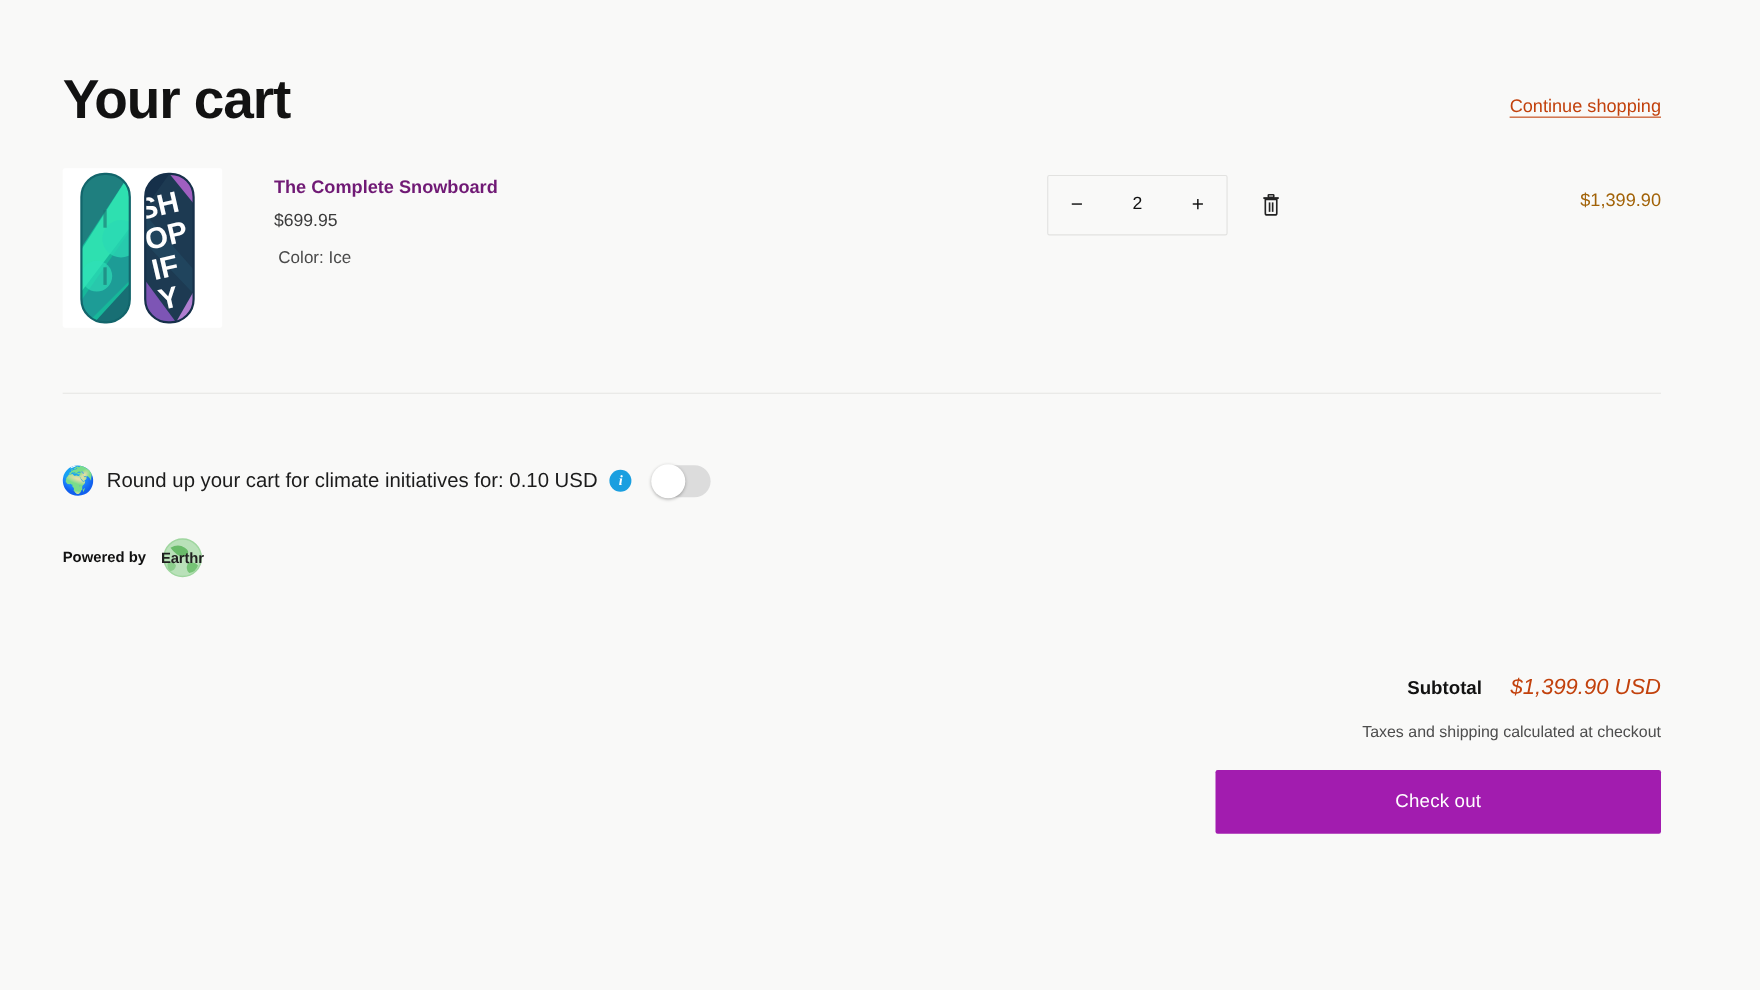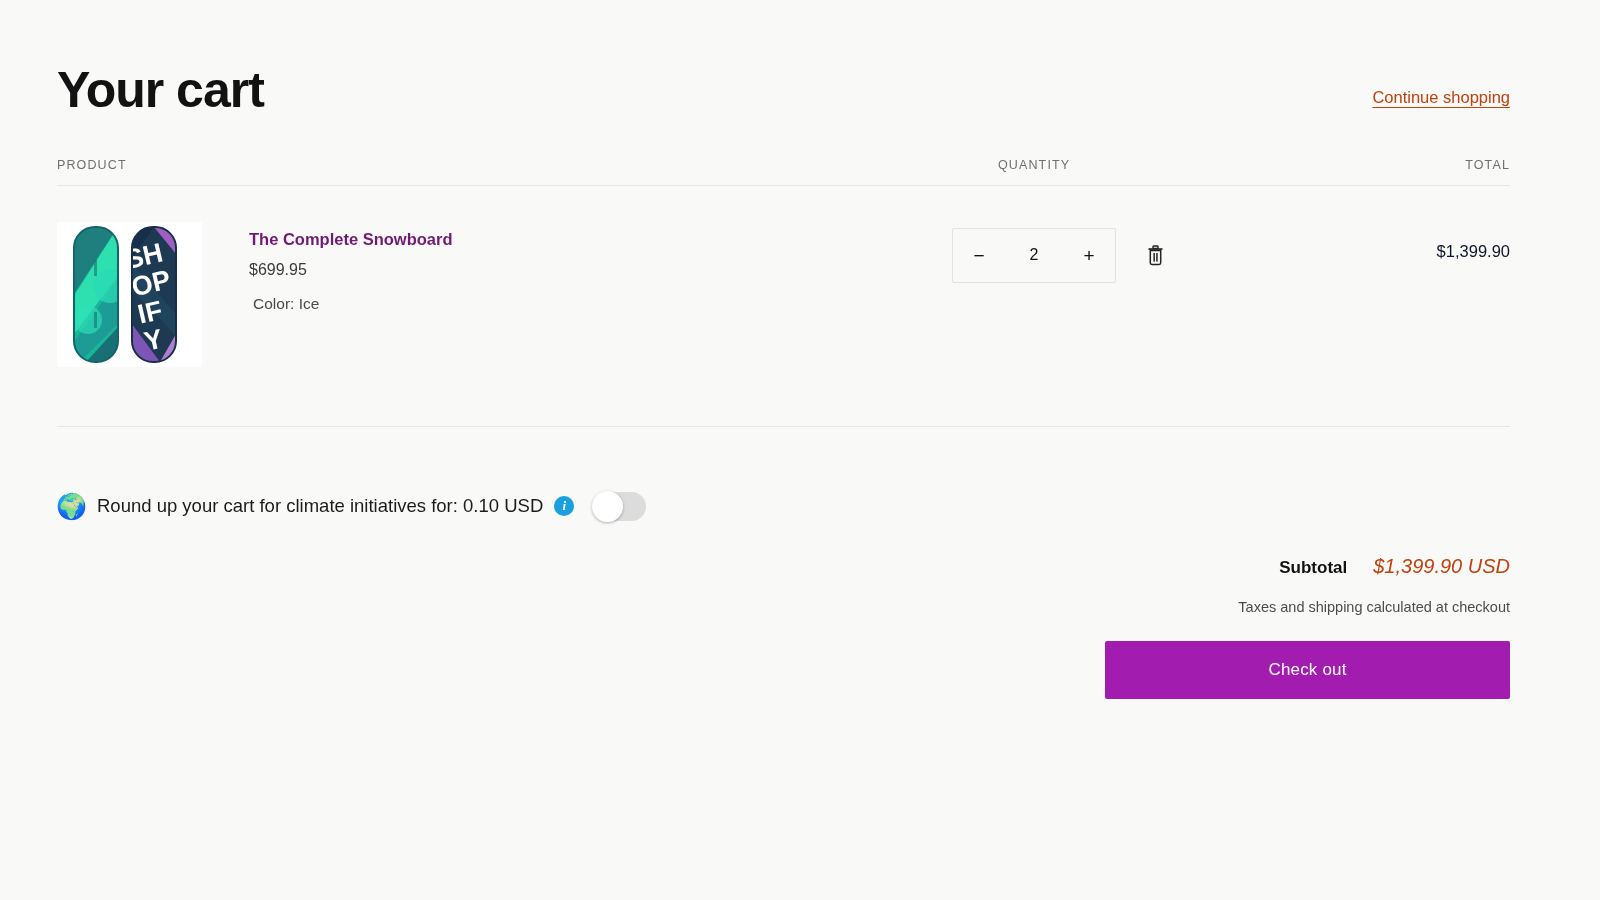--- a/index.html
+++ b/index.html
@@ -167,21 +167,21 @@
     display: flex;
     align-items: center;
     justify-content: center;
     padding: 0;
   }
 
   .item-total {
     flex: 1 1 auto;
     text-align: right;
     font-size: 16.5px;
-    color: #0f172a;
+    color: #a16207;
     padding-top: 20px;
     white-space: nowrap;
   }
 
   
   .climate {
     margin-top: 65px;
   }
   .climate-row {
     display: flex;
@@ -268,21 +268,21 @@
     transform: translate(-50%, -50%);
     font-size: 13.5px;
     font-weight: 700;
     color: #1f1f1f;
     letter-spacing: -0.01em;
     white-space: nowrap;
   }
 
   
   .totals {
-    margin-top: 34px;
+    margin-top: 86px;
     text-align: right;
   }
   .subtotal-row {
     display: flex;
     align-items: baseline;
     justify-content: flex-end;
   }
   .subtotal-label {
     font-size: 17px;
     font-weight: 700;
@@ -319,25 +319,20 @@
 <body>
 
 <div class="page">
   <div class="wrap">
 
     <div class="cart-head">
       <h1 class="cart-title">Your cart</h1>
       <a class="continue-link">Continue shopping</a>
     </div>
 
-    <div class="table-head">
-      <div class="th th-product">PRODUCT</div>
-      <div class="th th-quantity">QUANTITY</div>
-      <div class="th th-total">TOTAL</div>
-    </div>
 
     <div class="line-item">
 
       <div class="item-media">
         <svg width="120" height="141" viewBox="0 0 120 141" xmlns="http://www.w3.org/2000/svg">
           <defs>
             <clipPath id="bL">
               <rect x="4" y="3" width="44" height="135" rx="21"></rect>
             </clipPath>
             <clipPath id="bR">
@@ -405,20 +400,34 @@
     <div class="climate">
       <div class="climate-row">
         <span class="globe-emoji">🌍</span>
         <span class="climate-text">Round up your cart for climate initiatives for: 0.10 USD</span>
         <span class="info-icon">i</span>
         <button class="toggle">
           <span class="knob"></span>
         </button>
       </div>
 
+      <div class="powered">
+        <span class="powered-label">Powered by</span>
+        <span class="earthr-logo">
+          <svg width="42" height="42" viewBox="0 0 42 42">
+            <circle cx="21" cy="21" r="17" fill="#ffffff"></circle>
+            <circle cx="21" cy="21" r="17" fill="#7fc97f" opacity="0.55"></circle>
+            <path d="M10 12 q7 -4 13 0 q5 3 2 7 q-5 2 -9 -1 q-4 -3 -6 -6 z" fill="#4fae4f" opacity="0.75"></path>
+            <path d="M26 26 q6 -2 9 2 q-2 6 -8 7 q-4 -4 -1 -9 z" fill="#58b658" opacity="0.7"></path>
+            <path d="M8 25 q5 -1 7 3 q-1 5 -6 5 q-3 -4 -1 -8 z" fill="#6cc16c" opacity="0.6"></path>
+            <circle cx="21" cy="21" r="17" fill="none" stroke="#9fd69f" stroke-width="1.4"></circle>
+          </svg>
+          <span class="earthr-word">Earthr</span>
+        </span>
+      </div>
     </div>
 
     <div class="totals">
       <div class="subtotal-row">
         <span class="subtotal-label">Subtotal</span>
         <span class="subtotal-value">$1,399.90 USD</span>
       </div>
       <div class="tax-note">Taxes and shipping calculated at checkout</div>
       <button class="checkout-btn">Check out</button>
     </div>

